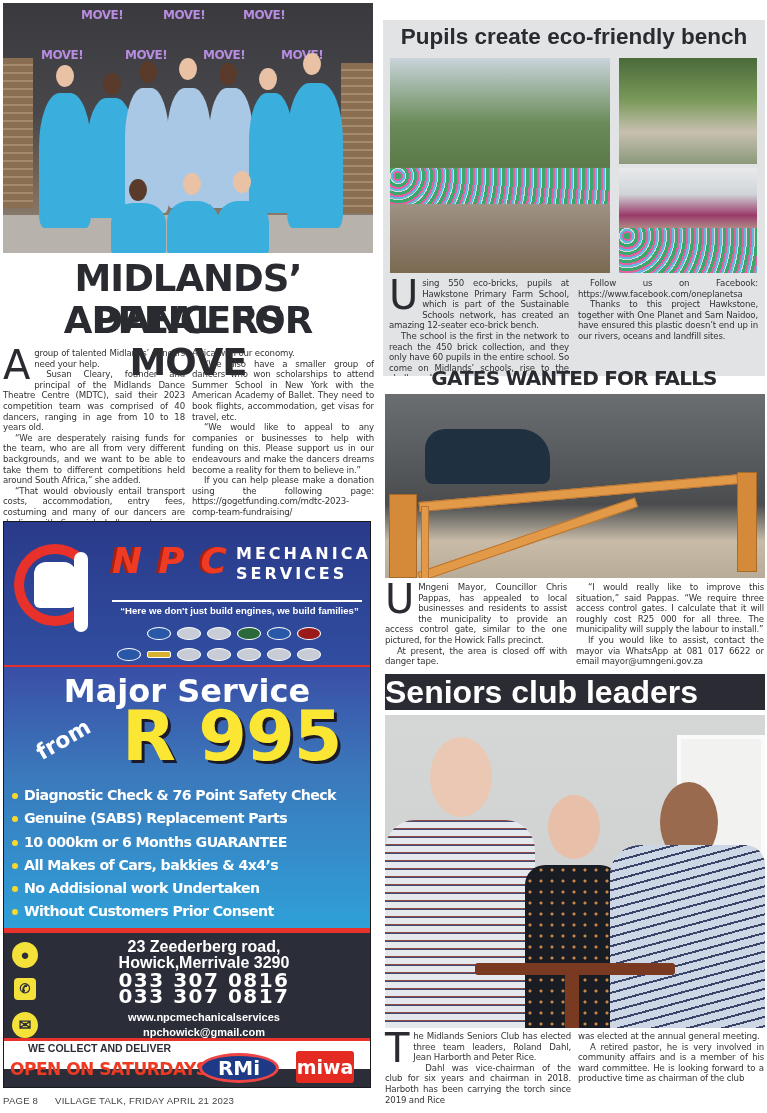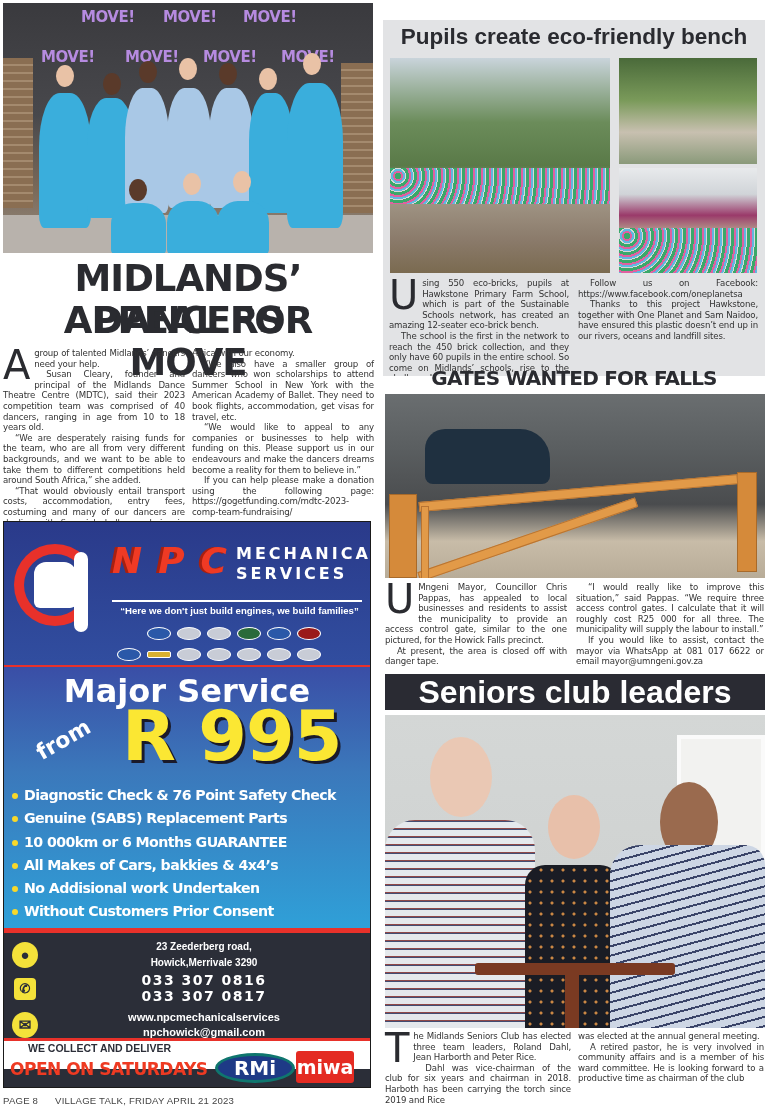--- a/index.html
+++ b/index.html
@@ -3,21 +3,21 @@
 <meta charset="utf-8">
 <style>
 *{box-sizing:border-box;margin:0;padding:0}
 body{width:767px;height:1113px;background:#fff;position:relative;overflow:hidden;font-family:"Liberation Sans",sans-serif;color:#2a2b30}
 
 .photo{position:absolute;overflow:hidden}
 .dancers{left:3px;top:3px;width:370px;height:250px;background:linear-gradient(180deg,#3a3a3e 0%,#48484c 45%,#7a6a5a 75%,#9a8f84 100%)}
 .dancers .wall-l{position:absolute;left:0;top:55px;width:30px;height:150px;background:repeating-linear-gradient(0deg,#8a6e52 0 6px,#a48a6e 6px 8px)}
 .dancers .wall-r{position:absolute;right:0;top:60px;width:32px;height:150px;background:repeating-linear-gradient(0deg,#8a6e52 0 6px,#a48a6e 6px 8px)}
 .dancers .ground{position:absolute;left:0;bottom:0;width:100%;height:38px;background:#b8b2ac}
-.logo-move{position:absolute;font-family:"DejaVu Sans",sans-serif;font-weight:bold;font-size:15px;color:#b68be0;letter-spacing:-0.5px}
+.logo-move{position:absolute;font-family:"DejaVu Sans",sans-serif;font-weight:bold;font-size:12px;color:#b68be0;letter-spacing:-0.5px}
 .dancer{position:absolute;border-radius:40% 40% 10% 10%;background:#3aaedc}
 .dancer.pale{background:#a9c8e6}
 .head{position:absolute;width:18px;height:22px;border-radius:50%;background:#e9c2a6}
 .head.dark{background:#5a3a2a}
 .headline-big{position:absolute;left:3px;width:370px;text-align:center;font-family:"DejaVu Sans",sans-serif;font-weight:bold;font-size:37px;line-height:42px;letter-spacing:-1px;color:#2a2b30}
 .body-text{position:absolute;font-size:8.6px;line-height:10.6px;color:#333;font-family:"DejaVu Sans",sans-serif;text-align:justify;letter-spacing:-0.15px}
 .body-text p{text-indent:12px}
 .body-text p.first{text-indent:0}
 .dropcap{float:left;font-size:40px;line-height:32px;margin:1px 4px 0 0;font-weight:normal;color:#2a2b30}
 
@@ -27,21 +27,21 @@
 .eco-tr{left:236px;top:38px;width:138px;height:106px;background:linear-gradient(180deg,#4a6a3a 0%,#7a9a5a 40%,#c8c0b0 70%,#8a9a7a 100%)}
 .eco-br{left:236px;top:148px;width:138px;height:105px;background:linear-gradient(180deg,#e8eaec 0%,#d0d4d8 25%,#9a3a6a 45%,#b8a890 62%,#a89a8a 100%)}
 .bottles{position:absolute;left:0;height:34px;width:100%;background:repeating-radial-gradient(circle at 8px 8px,#3aa86a 0 3px,#e060a0 3px 5px,#60b8e0 5px 7px,#d8d8d8 7px 8px)}
 
 .gates-title{position:absolute;left:383px;top:366px;width:382px;text-align:center;font-family:"DejaVu Sans",sans-serif;font-weight:bold;font-size:20px;letter-spacing:-0.8px;color:#2a2b30}
 .gates-photo{left:385px;top:394px;width:380px;height:184px;background:linear-gradient(180deg,#6a6e70 0%,#5a5e60 30%,#4a4c4e 60%,#c8bca8 80%,#b8ac98 100%)}
 .gate-post{position:absolute;background:#d58a3a;border:1px solid #a86a2a}
 .gate-beam{position:absolute;background:#e29a48;border:1px solid #b87432;transform-origin:left center}
 .car{position:absolute;left:40px;top:35px;width:125px;height:55px;background:#1f3040;border-radius:20px 30px 8px 8px}
 
-.seniors-title{position:absolute;left:385px;top:674px;width:380px;height:36px;background:#2a2b33;color:#fff;font-family:"Liberation Sans",sans-serif;font-weight:bold;font-size:32px;line-height:36px;text-align:center}
+.seniors-title{position:absolute;left:385px;top:674px;width:380px;height:36px;background:#2a2b33;color:#fff;font-family:"Liberation Sans",sans-serif;font-weight:bold;font-size:32px;line-height:36px;text-align:left}
 .seniors-photo{left:385px;top:715px;width:380px;height:313px;background:linear-gradient(180deg,#d4d7d6 0%,#cfd2d1 60%,#c8cbca 100%)}
 .door{position:absolute;right:0;top:20px;width:88px;height:200px;background:#f2f2f0;border:4px solid #fafafa}
 .shirt-check{position:absolute;background:repeating-linear-gradient(0deg,#e8ecf0 0 6px,#34406a 6px 7px,#8a3a3a 7px 8px),#e8ecf0;opacity:.9}
 .shirt-stripe{position:absolute;background:repeating-linear-gradient(165deg,#cdd6e4 0 7px,#3a4468 7px 9px)}
 .dress{position:absolute;background:radial-gradient(circle at 5px 5px,#c84 1px,transparent 2px) 0 0/11px 11px,#1a1c24}
 .lectern{position:absolute;background:#7a3a22;border-radius:3px}
 
 .ad{left:3px;top:521px;width:368px;height:567px;background:#2b2e38;border:1px solid #1a1a1a;overflow:hidden}
 .ad-top{position:absolute;left:0;top:0;width:100%;height:145px;background:linear-gradient(180deg,#2a3a8a 0%,#314ea0 100%)}
 .ad-mid{position:absolute;left:0;top:145px;width:100%;height:262px;background:linear-gradient(180deg,#3a4ea6 0%,#3b78bb 40%,#2fa0d8 100%)}
@@ -64,21 +64,21 @@
 .price{position:absolute;left:118px;top:178px;color:#fbe733;font-family:"DejaVu Sans",sans-serif;font-weight:bold;font-size:70px;line-height:72px;text-shadow:3px 3px 0 #1a1a2a;letter-spacing:-1px}
 .bullets{position:absolute;left:8px;top:262px;list-style:none}
 .bullets li{color:#fff;font-family:"DejaVu Sans",sans-serif;font-weight:bold;font-size:14.2px;line-height:23.3px;letter-spacing:-0.6px;white-space:nowrap}
 .bullets li .dot{display:inline-block;width:6px;height:6px;border-radius:50%;background:#f8d82a;margin-right:6px;vertical-align:middle}
 .contact{position:absolute;left:0;top:414px;width:100%;height:110px}
 .contact .ico{position:absolute;left:8px;width:26px;height:26px;border-radius:50%;background:#f4e23a;color:#2b2e38;text-align:center;font-size:15px;line-height:26px;font-weight:bold}
 .contact .ico.sq{border-radius:4px}
 .ctext{position:absolute;left:40px;width:320px;text-align:center;color:#fff;font-weight:bold}
 .collect{position:absolute;left:0;top:519px;width:100%;height:28px;background:#fff;color:#2b2e38;font-weight:bold;font-size:10.5px;padding-left:24px;line-height:14px}
 .open-sat{position:absolute;left:6px;top:537px;color:#ee3a22;font-family:"DejaVu Sans",sans-serif;font-weight:bold;font-size:17px;letter-spacing:-0.5px}
-.rmi{position:absolute;left:211px;top:531px;width:80px;height:30px;border-radius:50%;background:#1e3a86;border:3px solid #0f766e;color:#fff;font-weight:bold;font-size:20px;text-align:center;line-height:24px;font-family:"DejaVu Sans",sans-serif}
+.rmi{position:absolute;left:195px;top:531px;width:80px;height:30px;border-radius:50%;background:#1e3a86;border:3px solid #ef4444;color:#fff;font-weight:bold;font-size:20px;text-align:center;line-height:24px;font-family:"DejaVu Sans",sans-serif}
 .miwa{position:absolute;left:292px;top:529px;width:58px;height:32px;background:#e42b22;color:#fff;font-weight:bold;font-size:19px;text-align:center;line-height:32px;border-radius:3px;font-family:"DejaVu Sans",sans-serif}
 .footer{position:absolute;left:3px;top:1095px;font-size:9.6px;color:#444;letter-spacing:0.2px}
 .footer span{margin-right:14px}
 </style>
 </head>
 <body>
 
 <div class="photo dancers">
   <div class="wall-l"></div>
   <div class="wall-r"></div>
@@ -227,26 +227,26 @@
     <li><span class="dot"></span><span>Diagnostic Check &amp; 76 Point Safety Check</span></li>
     <li><span class="dot"></span><span>Genuine (SABS) Replacement Parts</span></li>
     <li><span class="dot"></span><span>10 000km or 6 Months GUARANTEE</span></li>
     <li><span class="dot"></span><span>All Makes of Cars, bakkies &amp; 4x4’s</span></li>
     <li><span class="dot"></span><span>No Addisional work Undertaken</span></li>
     <li><span class="dot"></span><span>Without Customers Prior Consent</span></li>
   </ul>
   <div class="red-line" style="top:406px;height:5px"></div>
   <div class="contact">
     <div class="ico" style="top:6px">●</div>
-    <div class="ctext" style="top:3px;font-size:10px;line-height:16px">
+    <div class="ctext" style="top:3px;font-size:16px;line-height:16px">
       <div>23 Zeederberg road,</div>
       <div>Howick,Merrivale 3290</div>
     </div>
     <div class="ico sq" style="top:42px;width:22px;height:22px;left:10px;line-height:22px;font-size:13px">✆</div>
-    <div class="ctext" style="top:36px;font-family:'DejaVu Sans',sans-serif;font-size:14px;line-height:16px;letter-spacing:1.5px">
+    <div class="ctext" style="top:36px;font-family:'DejaVu Sans',sans-serif;font-size:20px;line-height:16px;letter-spacing:1.5px">
       <div>033 307 0816</div>
       <div>033 307 0817</div>
     </div>
     <div class="ico" style="top:76px">✉</div>
     <div class="ctext" style="top:74px;font-size:11px;line-height:15px">
       <div>www.npcmechanicalservices</div>
       <div>npchowick@gmail.com</div>
     </div>
   </div>
   <div class="red-line" style="top:516px"></div>

